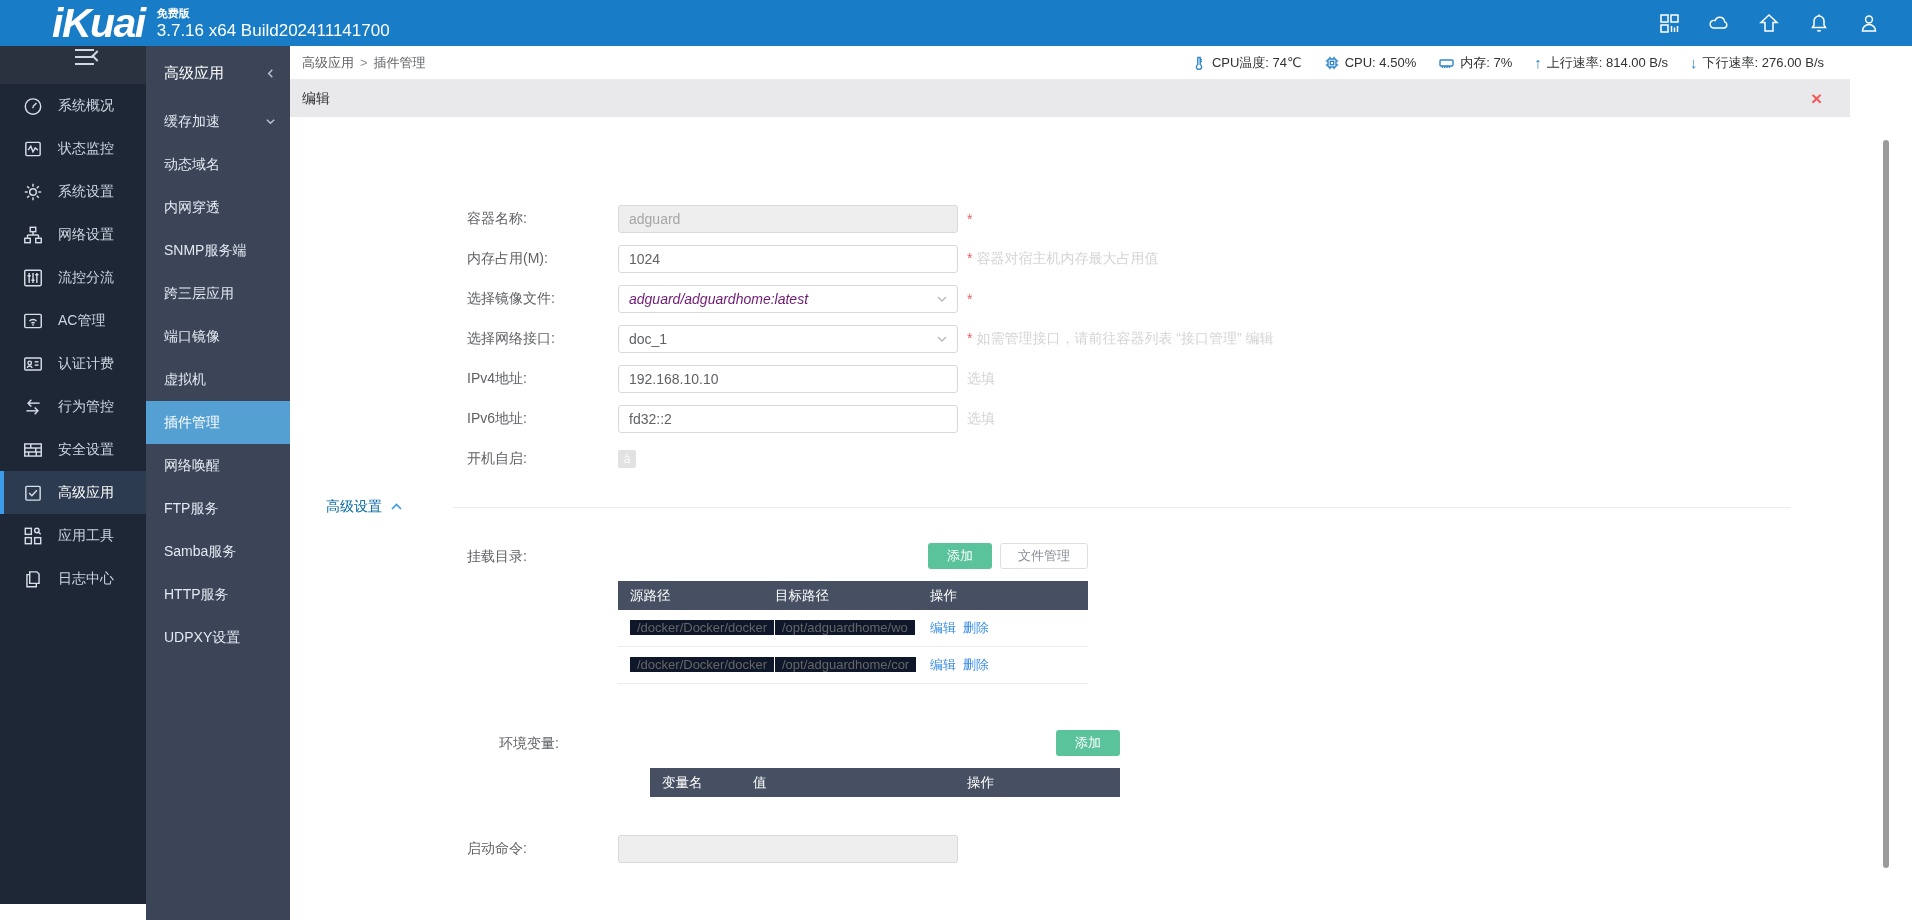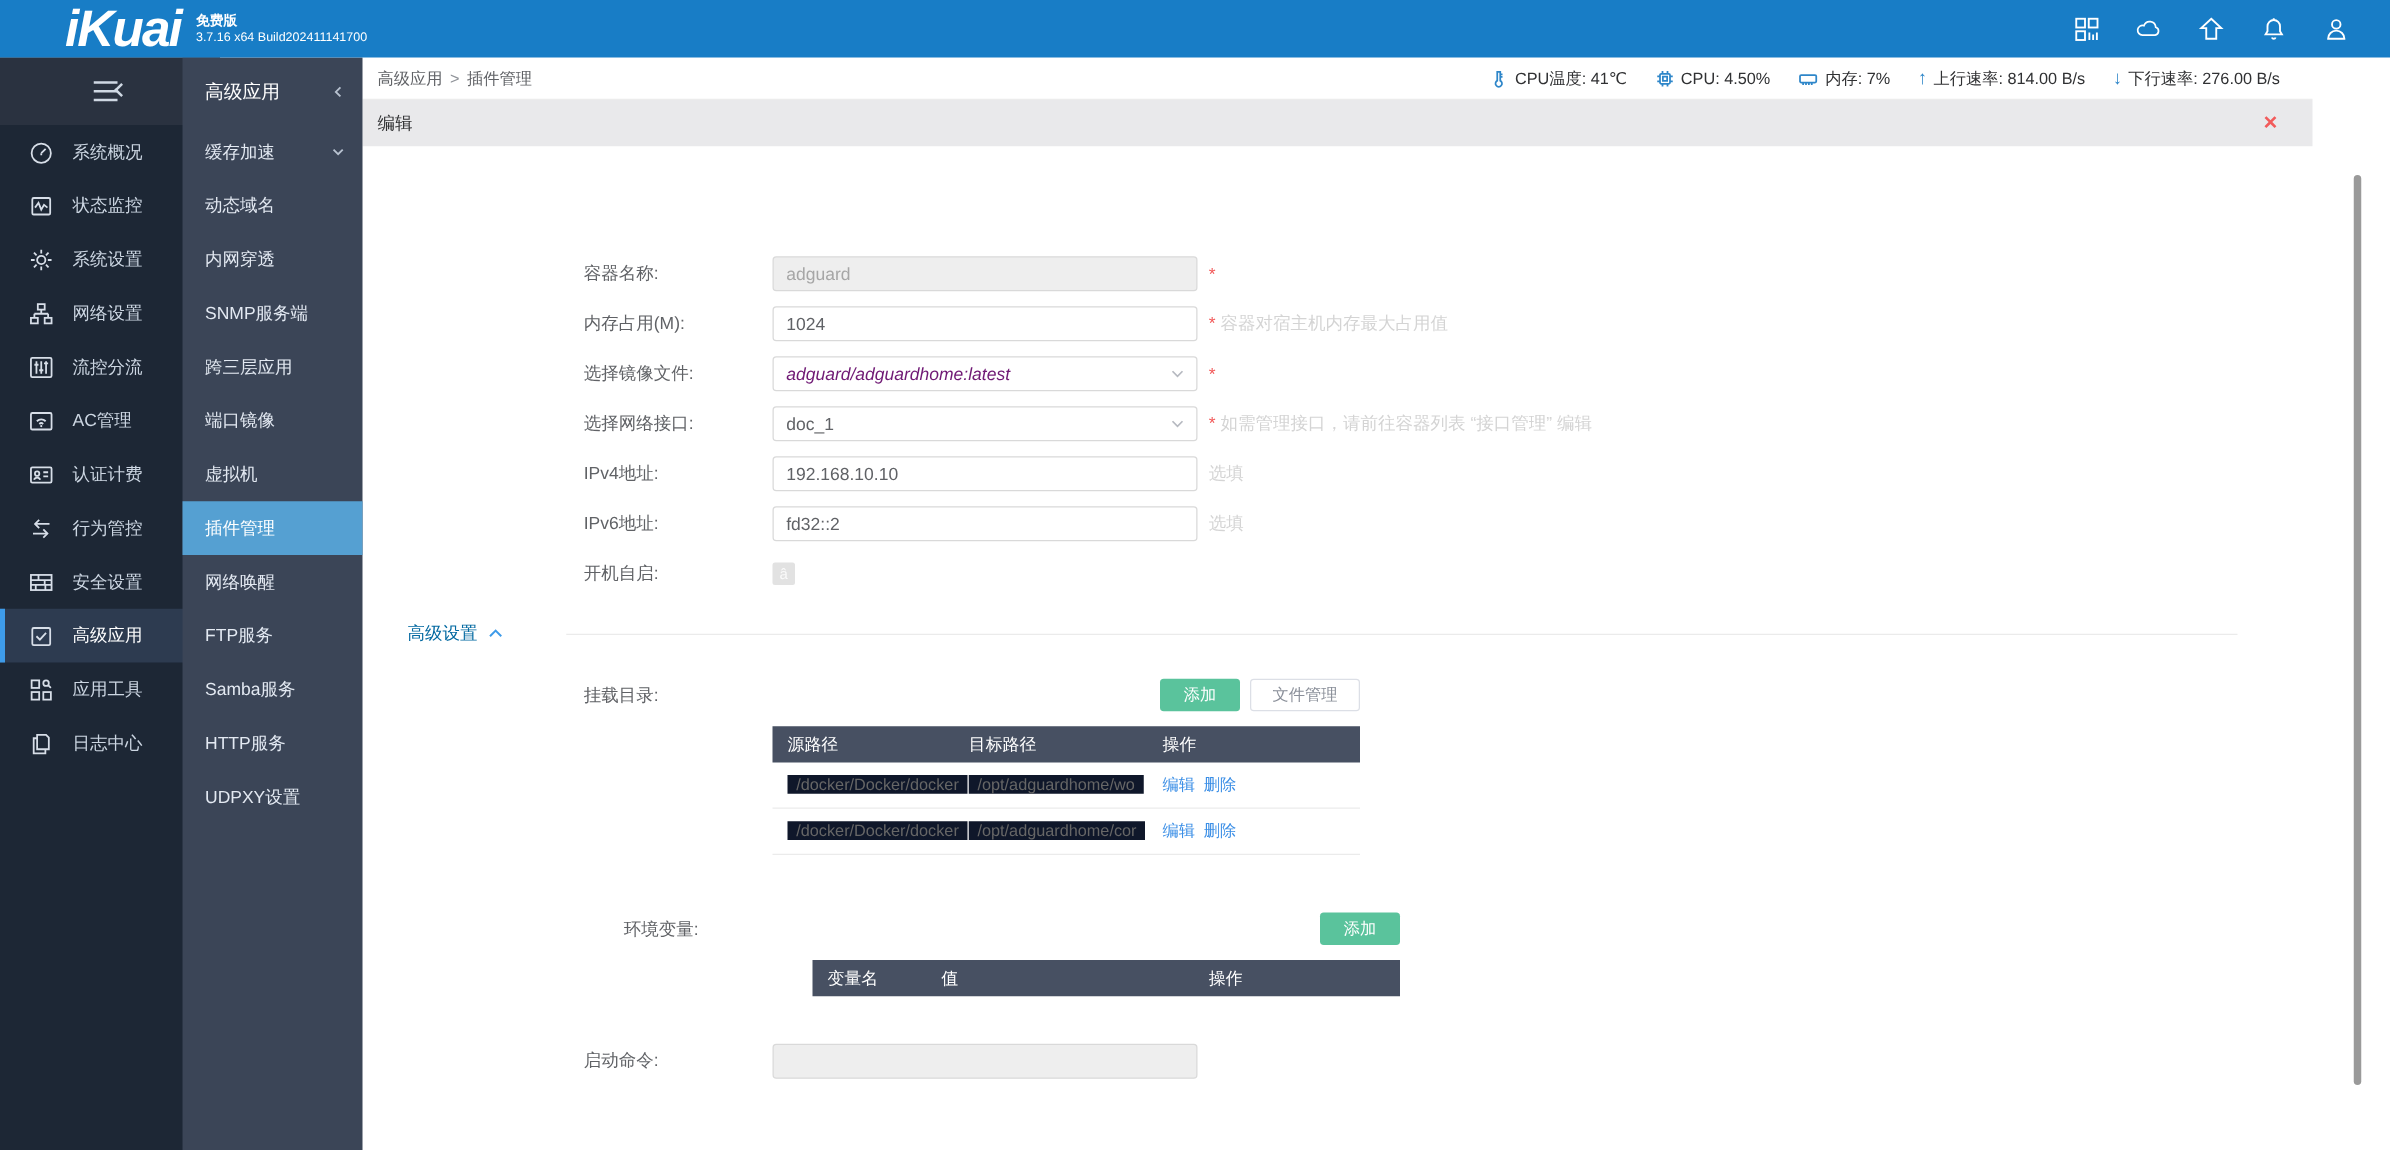--- a/index.html
+++ b/index.html
@@ -4,26 +4,26 @@
 <style>
   * { margin:0; padding:0; box-sizing:border-box; }
   html,body { width:1912px; height:920px; overflow:hidden; }
   body { font-family:"Liberation Sans","DejaVu Sans",sans-serif; background:#fff; position:relative; }
 
   
   .topbar { position:absolute; top:0; left:0; width:1912px; height:46px; background:#187dc6; display:flex; align-items:center; color:#fff; z-index:30; }
   .logo { font-size:41px; font-weight:bold; font-style:italic; letter-spacing:-1.5px; margin-left:52px; line-height:46px; }
   .ver { margin-left:12px; line-height:1.25; padding-top:2px; }
   .ver .ed { font-size:11px; font-weight:bold; }
-  .ver .build { font-size:10px; }
+  .ver .build { font-size:17px; }
   .top-icons { margin-left:auto; margin-right:32px; display:flex; align-items:center; gap:28px; }
   .tico { width:22px; height:22px; display:inline-flex; align-items:center; justify-content:center; cursor:pointer; }
 
   
-  .side1 { position:absolute; left:0; top:46px; width:176px; height:874px; background:#1d2735; z-index:20; }
+  .side1 { position:absolute; left:0; top:30px; width:176px; height:874px; background:#1d2735; z-index:20; }
   .side1-head { height:54px; background:#2a3240; display:flex; align-items:center; justify-content:center; cursor:pointer; }
   .burger { position:relative; width:26px; height:16px; }
   .burger i { position:absolute; left:0; width:19px; height:2px; background:#cfd8e3; }
   .burger i:nth-child(1){top:0;} .burger i:nth-child(2){top:7px;} .burger i:nth-child(3){top:14px;}
   .burger .bchev { position:absolute; right:0; top:3px; width:8px; height:8px; border-left:2px solid #cfd8e3; border-bottom:2px solid #cfd8e3; transform:rotate(45deg); background:none; }
   .s1item { height:43px; display:flex; align-items:center; color:#ccd6e2; font-size:14px; cursor:pointer; border-left:4px solid transparent; padding-left:18px; }
   .s1item .sico { width:22px; height:22px; margin-right:14px; display:inline-flex; align-items:center; justify-content:center; }
   .s1item.sel { background:#2d3b50; border-left-color:#3e9be9; color:#fff; }
 
   .side2 { position:absolute; left:146px; top:46px; width:144px; height:874px; background:#3b4557; z-index:20; }
@@ -342,21 +342,21 @@
     <div class="crumb">
       <span>高级应用</span><span class="sep">&gt;</span><span>插件管理</span>
     </div>
     <div class="status">
       <span class="stitem">
         <svg class="blu" width="16" height="16" viewBox="0 0 16 16">
             <path d="M6.8 2.5 v7 a2.6 2.6 0 1 0 2.4 0 v-7 z"></path>
             <line x1="9.2" y1="4.5" x2="11" y2="4.5"></line>
             <line x1="9.2" y1="6.5" x2="11" y2="6.5"></line>
           </svg>
-        <span>CPU温度: 41℃</span>
+        <span>CPU温度: 74℃</span>
       </span>
       <span class="stitem">
         <svg class="blu" width="16" height="16" viewBox="0 0 16 16">
             <rect x="4" y="4" width="8" height="8" rx="1"></rect>
             <rect x="6.3" y="6.3" width="3.4" height="3.4"></rect>
             <line x1="6" y1="1.8" x2="6" y2="4"></line>
             <line x1="10" y1="1.8" x2="10" y2="4"></line>
             <line x1="6" y1="12" x2="6" y2="14.2"></line>
             <line x1="10" y1="12" x2="10" y2="14.2"></line>
             <line x1="1.8" y1="6" x2="4" y2="6"></line>

